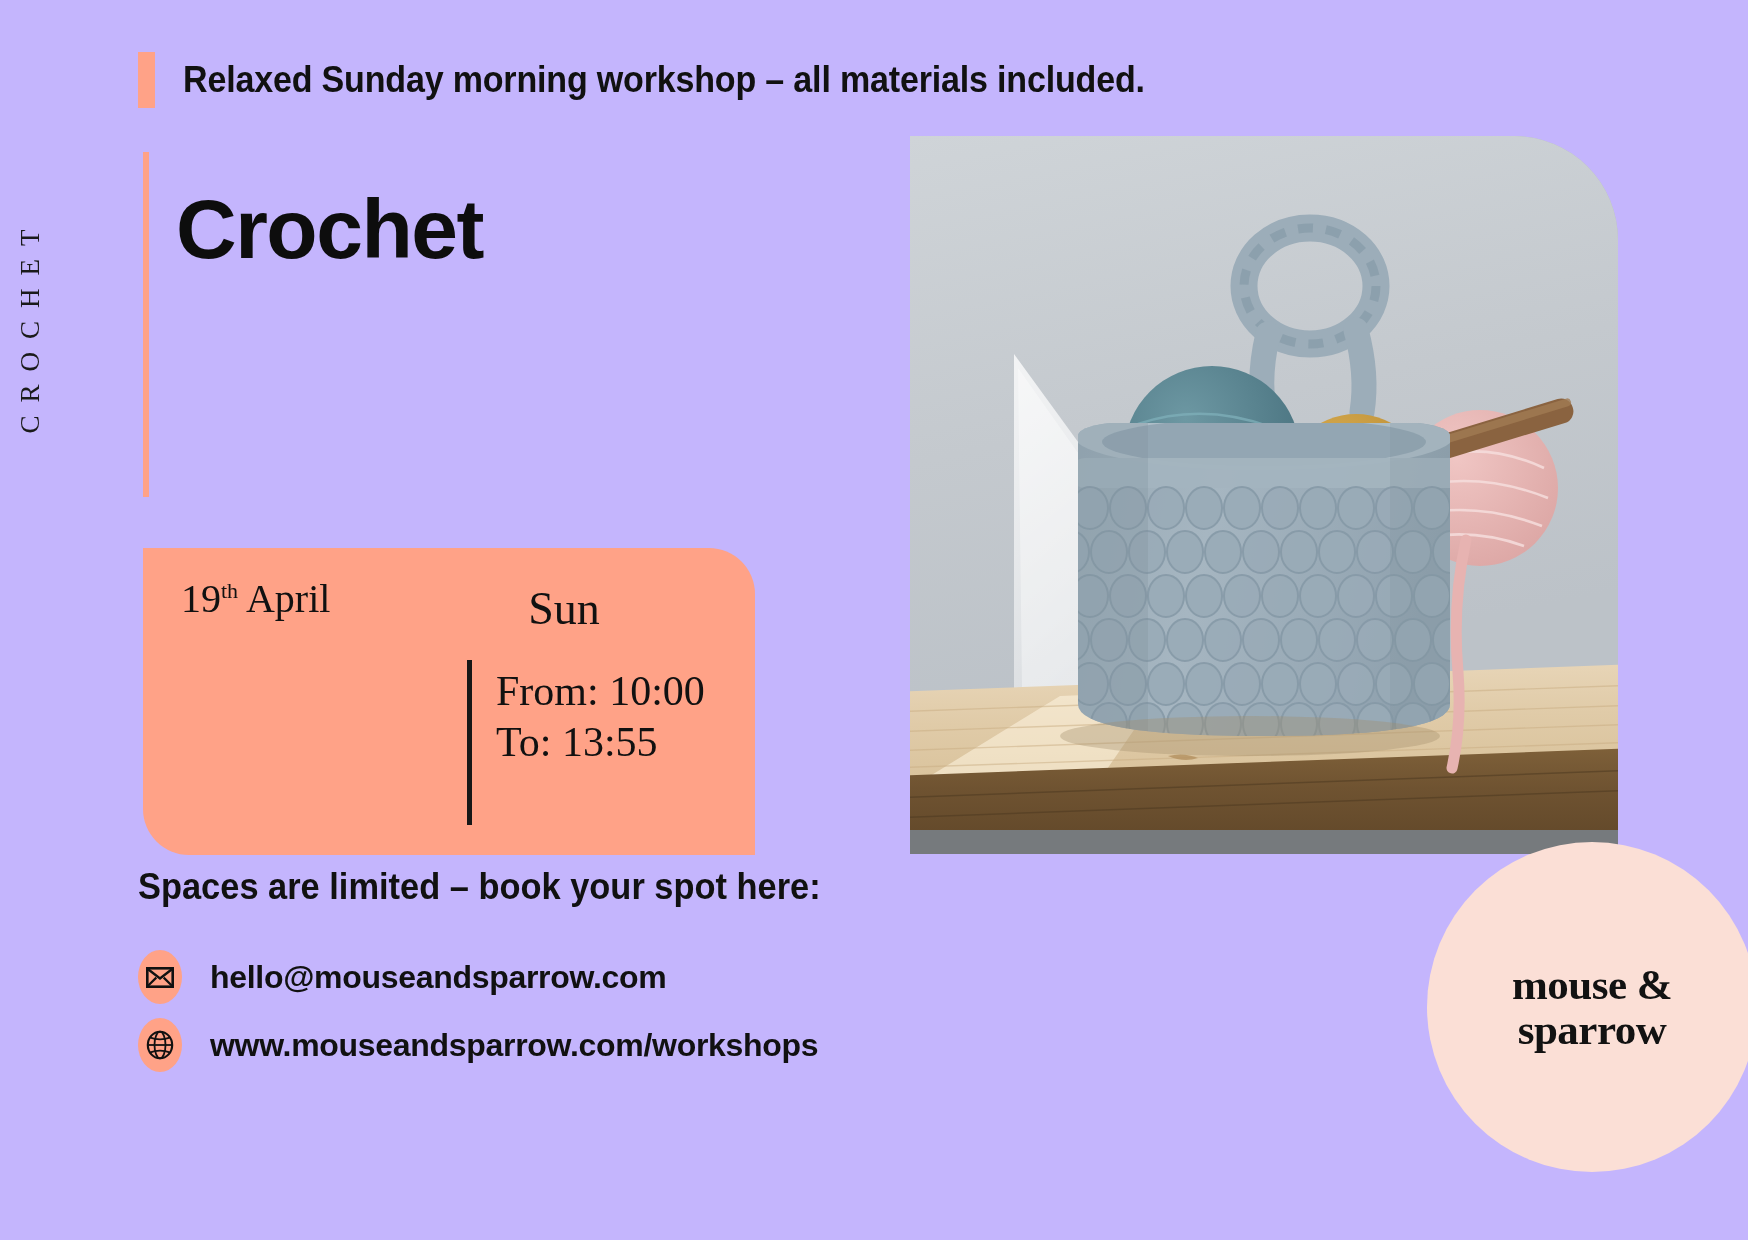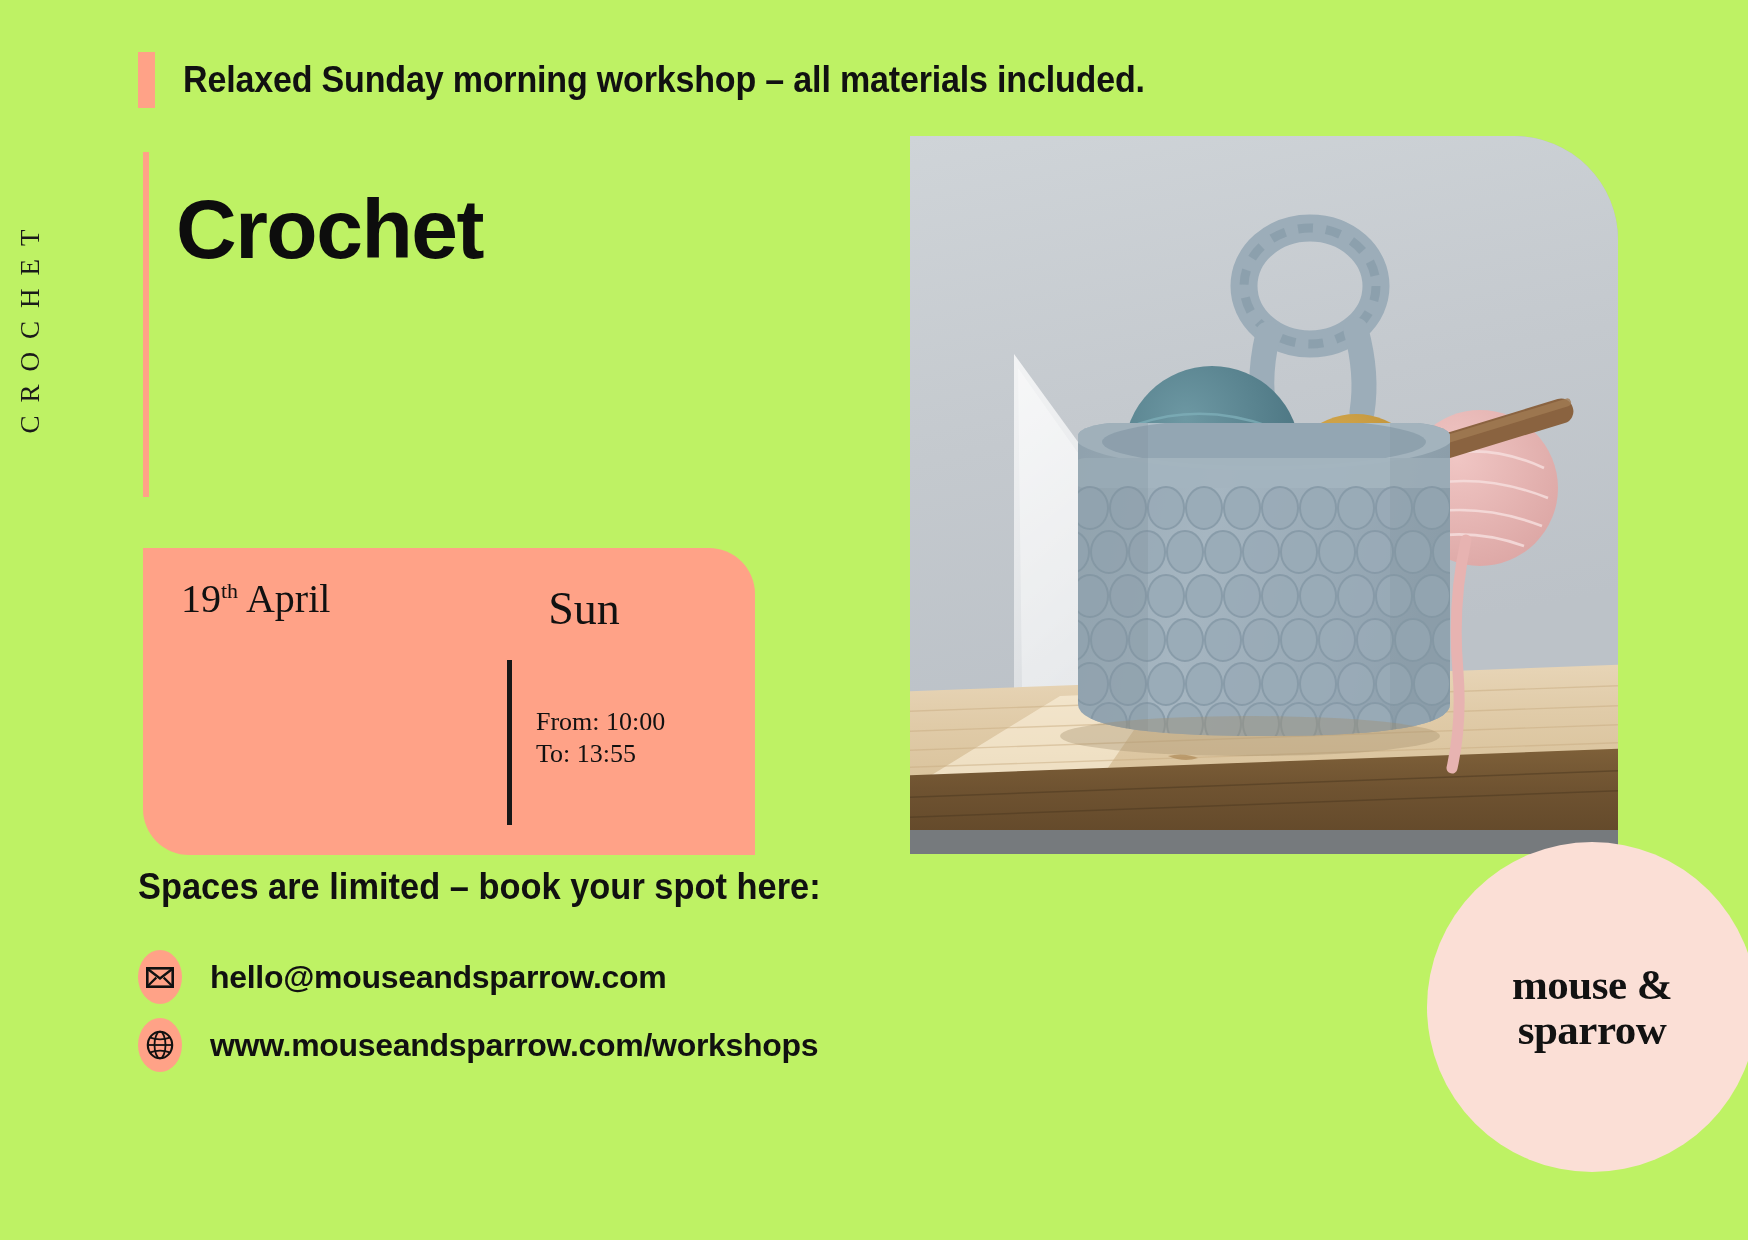--- a/index.html
+++ b/index.html
@@ -7,21 +7,21 @@
     padding: 0;
     background: #ffffff;
   }
   body {
     font-family: "Liberation Sans", sans-serif;
   }
   #poster {
     position: relative;
     width: 1748px;
     height: 1240px;
-    background: #bef264;
+    background: #c4b5fd;
     overflow: hidden;
   }
 
   
   .header-row {
     position: absolute;
     left: 138px;
     top: 52px;
     display: flex;
     align-items: center;
@@ -103,21 +103,20 @@
     height: 307px;
     background: #ffa287;
     border-radius: 0 46px 0 46px;
   }
   .details-inner {
     position: absolute;
     inset: 0;
     display: flex;
     font-family: "Liberation Serif", serif;
     color: #111111;
-    gap: 40px;
   }
   .details-left {
     width: 310px;
     padding: 30px 0 0 38px;
     box-sizing: border-box;
   }
   .details-right {
     flex: 1;
     padding: 38px 0 0 0;
     position: relative;
@@ -150,25 +149,24 @@
   }
   .card-divider {
     width: 5px;
     background: #171717;
     height: 165px;
     margin-left: 14px;
     margin-right: 24px;
     flex: 0 0 auto;
   }
   .card-time {
-    font-size: 26px;
+    font-size: 42px;
     line-height: 1.22;
     white-space: nowrap;
     padding-top: 6px;
-    margin-top: 40px;
   }
 
   
   .cta-line {
     position: absolute;
     left: 138px;
     top: 866px;
     font-family: "Liberation Sans", sans-serif;
     font-weight: bold;
     font-size: 37px;

